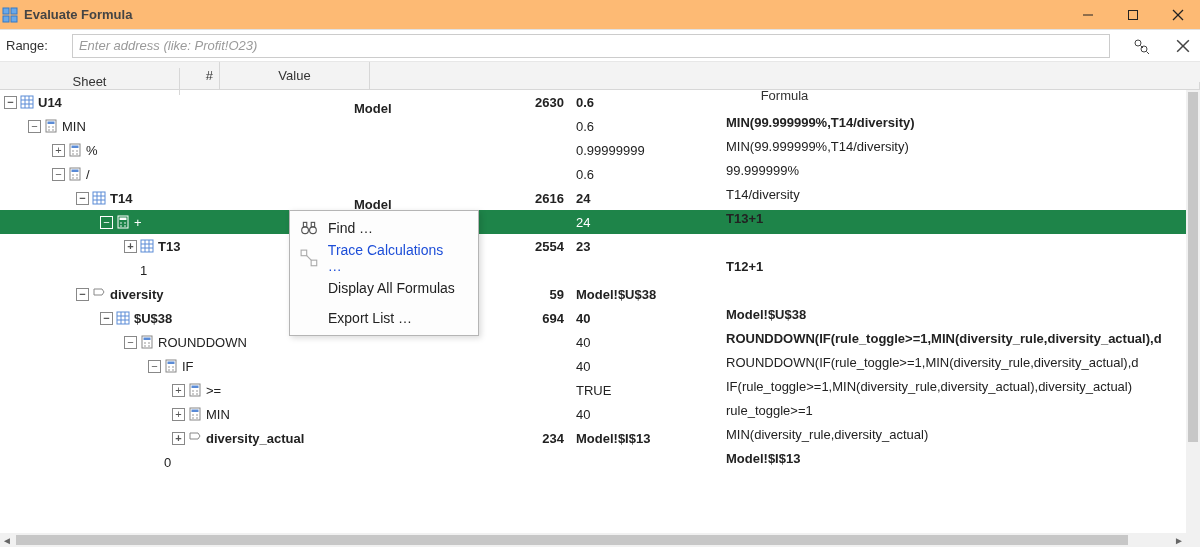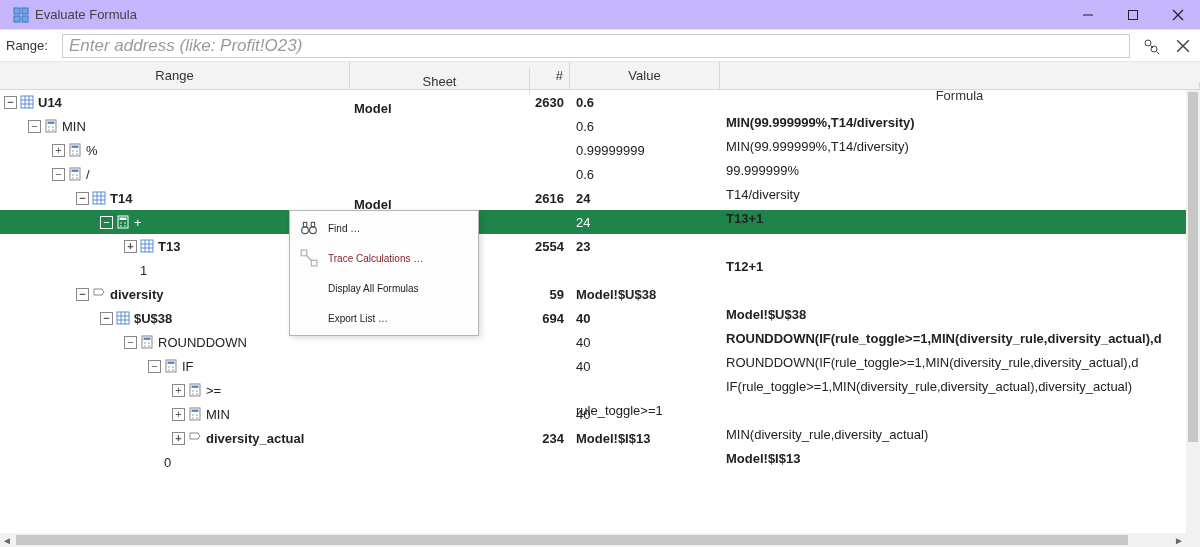--- a/index.html
+++ b/index.html
@@ -1,29 +1,29 @@
 <!DOCTYPE html>
 <html><head>
 <meta charset="utf-8">
 <style>
   * { box-sizing: border-box; margin: 0; padding: 0; }
   body { font-family: "Segoe UI", Tahoma, sans-serif; font-size: 13px; color: #222; background: #fff; width: 1200px; height: 547px; overflow: hidden; display: flex; flex-direction: column; }
   
   
-  .titlebar { height: 30px; display: flex; align-items: center; padding-left: 13px; border-bottom: 1px solid #e1e1e1; background: #c4b5fd; }
+  .titlebar { height: 30px; display: flex; align-items: center; padding-left: 2px; border-bottom: 1px solid #e1e1e1; background: #fdba74; font-weight: bold; }
   .titlebar .icon { width: 16px; height: 16px; margin-right: 6px; }
   .titlebar .title { color: #444; font-size: 13px; flex: 0 0 auto; }
   .titlebar .spacer { flex: 1; }
   .winbtn { width: 45px; height: 30px; display: flex; align-items: center; justify-content: center; }
   .winbtn svg { width: 12px; height: 12px; }
   
   
-  .rangebar { height: 32px; display: flex; align-items: center; padding: 0 6px; gap: 10px; border-bottom: 1px solid #e7e7e7; }
+  .rangebar { height: 32px; display: flex; align-items: center; padding: 0 6px; gap: 20px; border-bottom: 1px solid #e7e7e7; }
   .rangebar .lbl { color: #333; margin-right: 4px; }
-  .rangebar input { flex: 1; height: 24px; border: 1px solid #ccc; padding: 0 6px; font-style: italic; color: #9a9a9a; font-size: 17px; }
+  .rangebar input { flex: 1; height: 24px; border: 1px solid #ccc; padding: 0 6px; font-style: italic; color: #9a9a9a; font-size: 13px; }
   .rangebar input::placeholder { color: #9a9a9a; font-style: italic; }
   .rangebar .iconbtn { width: 22px; height: 22px; display: flex; align-items: center; justify-content: center; }
   
   
   .cols-header { height: 28px; display: flex; align-items: center; background: #f3f3f3; border-bottom: 1px solid #d7d7d7; font-weight: 400; color: #333; position: relative; }
   .cols-header .cell { border-right: 1px solid #d7d7d7; height: 100%; display: flex; align-items: center; justify-content: center; }
   .c-range   { width: 350px; }
   .c-sheet   { width: 180px; margin-top: 12px; }
   .c-num     { width: 40px; text-align: right; justify-content: flex-end !important; padding-right: 6px; }
   .c-value   { width: 150px; justify-content: center; }
@@ -43,23 +43,23 @@
   .row .c-formula { justify-content: flex-start; padding-left: 6px; }
   
   .toggle { width: 13px; height: 13px; border: 1px solid #888; display: inline-flex; align-items: center; justify-content: center; font-size: 11px; line-height: 1; color: #555; margin-right: 3px; flex-shrink: 0; background:#fff;}
   .row.sel .toggle { border-color: #fff; color: #fff; background:transparent;}
   .toggle.none { border: none; background: transparent; }
   .node-icon { width: 14px; height: 14px; margin-right: 4px; flex-shrink: 0; display:inline-flex; align-items:center; justify-content:center;}
   .node-icon svg { width: 14px; height: 14px; }
   .indent { display:inline-block; flex-shrink:0; }
   
   
-  .ctx { position: absolute; border: 1px solid #b5b5b5; background: #fdfdfd; box-shadow: 2px 2px 6px rgba(0,0,0,0.15); z-index: 50; padding: 2px 0; font-size: 10px; }
+  .ctx { position: absolute; border: 1px solid #b5b5b5; background: #fdfdfd; box-shadow: 2px 2px 6px rgba(0,0,0,0.15); z-index: 50; padding: 2px 0; font-size: 14px; }
   .ctx .item { height: 30px; display: flex; align-items: center; padding: 0 18px 0 10px; gap: 10px; color: #222; }
-  .ctx .item.disabled { color: #7f1d1d; }
+  .ctx .item.disabled { color: #1d4ed8; }
   .ctx .iic { width: 18px; height: 18px; display:inline-flex; align-items:center; justify-content:center; }
   
   
   .vscroll { position: absolute; right: 0; top: 0; bottom: 14px; width: 14px; background: #f1f1f1; }
   .vscroll .thumb { position: absolute; left: 2px; right: 2px; top: 2px; height: 350px; background: #c7c7c7; }
   .hscroll { position: absolute; left: 0; right: 14px; bottom: 0; height: 14px; background: #f1f1f1; display:flex; align-items:center;}
   .hscroll .btn { width: 14px; height: 14px; display:flex; align-items:center; justify-content:center; color:#666; font-size:10px;}
   .hscroll .track { flex:1; position:relative; height:14px;}
   .hscroll .thumb { position:absolute; top:2px; bottom:2px; left:2px; width: 96%; background:#c7c7c7;}
   .corner { position:absolute; right:0; bottom:0; width:14px; height:14px; background:#f1f1f1;}
@@ -109,21 +109,20 @@
   </span>
   <span class="iconbtn">
     <svg width="14" height="14" viewBox="0 0 12 12">
         <line x1="1" y1="1" x2="11" y2="11" stroke="#444" stroke-width="1.3"></line>
         <line x1="11" y1="1" x2="1" y2="11" stroke="#444" stroke-width="1.3"></line>
       </svg>
   </span>
 </div>
 
 <div class="cols-header">
-  <div class="cell c-range">Range</div>
   <div class="cell c-sheet">Sheet</div>
   <div class="cell c-num">#</div>
   <div class="cell c-value">Value</div>
   <div class="cell c-formula">Formula</div>
 </div>
 
 <div class="tree-scroll">
   <div class="tree" id="tree">
       <div class="row">
         <div class="cell c-range">
@@ -369,20 +368,21 @@
               <circle cx="5" cy="8" r="0.8" fill="#888"></circle>
               <circle cx="9" cy="8" r="0.8" fill="#888"></circle>
               <circle cx="5" cy="11" r="0.8" fill="#888"></circle>
               <circle cx="9" cy="11" r="0.8" fill="#888"></circle>
             </svg>
           </span>
           <span>&gt;=</span>
         </div>
         <div class="cell c-sheet"></div>
         <div class="cell c-num"></div>
+        <div class="cell c-value">TRUE</div>
         <div class="cell c-formula">rule_toggle&gt;=1</div>
       </div>
       <div class="row reg">
         <div class="cell c-range">
           <span class="indent" style="width: 168px;"></span>
           <span class="toggle">+</span>
           <span class="node-icon">
             <svg viewBox="0 0 14 14">
               <rect x="2" y="1" width="10" height="12" fill="none" stroke="#888"></rect>
               <rect x="3.5" y="2.5" width="7" height="2.5" fill="#5a8bd6"></rect>

